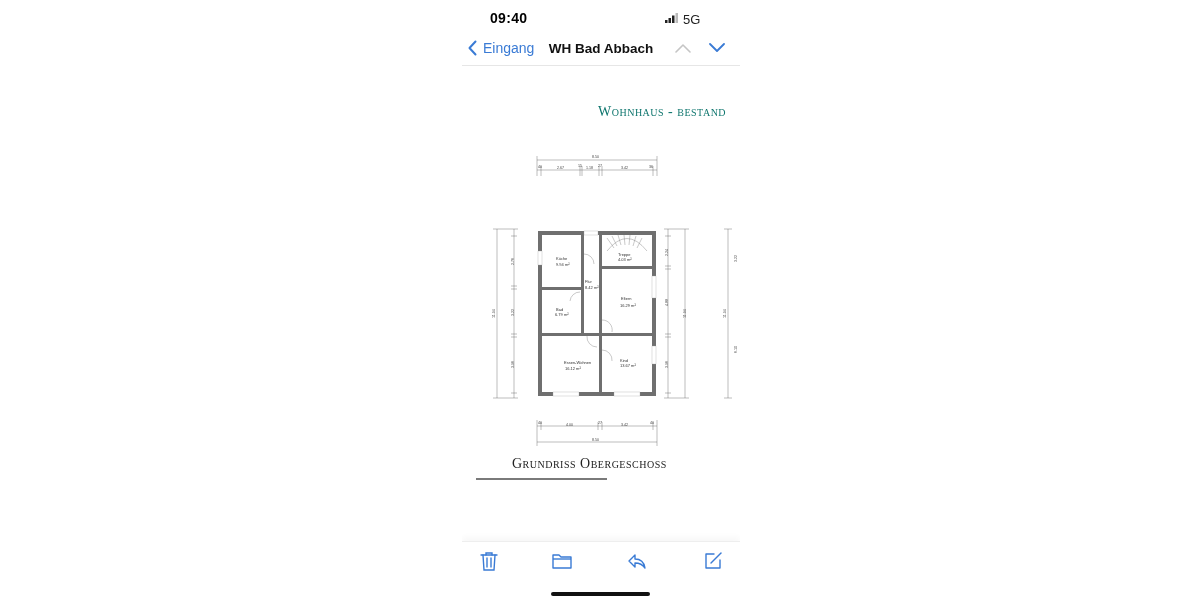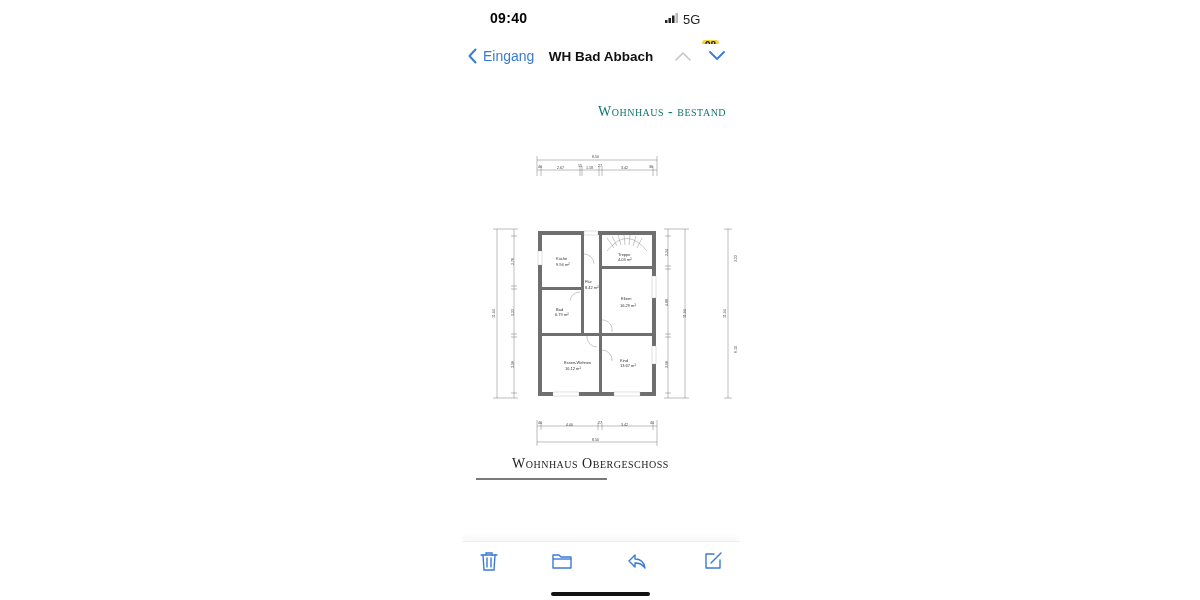--- a/index.html
+++ b/index.html
@@ -3,21 +3,21 @@
 <meta charset="utf-8">
 <style>
   html, body { margin:0; padding:0; }
   body { width:1200px; height:600px; background:#ffffff; position:relative; overflow:hidden; font-family:"Liberation Sans", sans-serif; }
   .phone { position:absolute; left:462px; top:0; width:278px; height:600px; background:#ffffff; overflow:hidden; }
   .status { position:absolute; left:0; top:0; width:278px; height:36px; }
   .time { position:absolute; left:28px; top:10px; font-size:14px; font-weight:bold; color:#000000; letter-spacing:0.3px; }
   .signal { position:absolute; left:203px; top:13px; width:14px; height:10px; }
   .net { position:absolute; left:221px; top:12px; font-size:13px; color:#222; }
   .batt { position:absolute; left:240px; top:12px; width:17px; height:12px; background:#f5d33b; border-radius:3px; font-size:10px; font-weight:bold; text-align:center; line-height:12px; color:#222;margin-top:28px; }
-  .navbar { position:absolute; left:0; top:44px; width:278px; height:29px; border-bottom:1px solid #e6e6e6; background:#ffffff; }
+  .navbar { position:absolute; left:0; top:36px; width:278px; height:29px; border-bottom:1px solid #e6e6e6; background:#ffffff; }
   .back { position:absolute; left:6px; top:4px; display:flex; align-items:center; color:#3a7bd5; font-size:14px; cursor:pointer; }
   .back svg { margin-right:6px; }
   .title { position:absolute; left:0; width:278px; top:5px; text-align:center; font-size:13.5px; font-weight:bold; color:#111; pointer-events:none; }
   .title span { pointer-events:auto; }
   .arrow-up { position:absolute; left:213px; top:6px; cursor:pointer; }
   .arrow-down { position:absolute; left:247px; top:6px; cursor:pointer; }
   .content { position:absolute; left:0; top:66px; width:278px; height:476px; background:#ffffff; }
   .doc-title { position:absolute; left:136px; top:38px; font-family:"Liberation Serif", serif; font-variant:small-caps; font-size:14px; color:#0f766e; white-space:nowrap; letter-spacing:0.5px; }
   .doc-caption { position:absolute; left:50px; top:390px; font-family:"Liberation Serif", serif; font-variant:small-caps; font-size:14px; color:#222; white-space:nowrap; letter-spacing:0.5px; }
   .caption-line { position:absolute; left:14px; top:412px; width:131px; height:2px; background:#7a7a7a; }
@@ -187,21 +187,21 @@
       <text class="room-label" x="159" y="234">Eltern</text>
       <text class="room-label" x="158" y="241">16.29 m²</text>
       <text class="room-label" x="94" y="245">Bad</text>
       <text class="room-label" x="93" y="250">6.79 m²</text>
       <text class="room-label" x="102" y="298">Essen-Wohnen</text>
       <text class="room-label" x="103" y="304">16.12 m²</text>
       <text class="room-label" x="158" y="296">Kind</text>
       <text class="room-label" x="158" y="301">13.67 m²</text>
     </svg>
 
-    <div class="doc-caption">Wohnhaus Obergeschoss</div>
+    <div class="doc-caption">Grundriss Obergeschoss</div>
     <div class="caption-line"></div>
   </div>
 
   <div class="toolbar">
     <svg class="tb-btn" style="left:16px" viewBox="0 0 22 22">
       <g stroke="#3a7bd5" stroke-width="1.4" fill="none" stroke-linecap="round">
         <line x1="3" y1="5" x2="19" y2="5"></line>
           <path d="M8 5 V3 H14 V5"></path>
         <path d="M5 5 L6 20 H16 L17 5"></path>
         <line x1="9" y1="8" x2="9" y2="17"></line>

